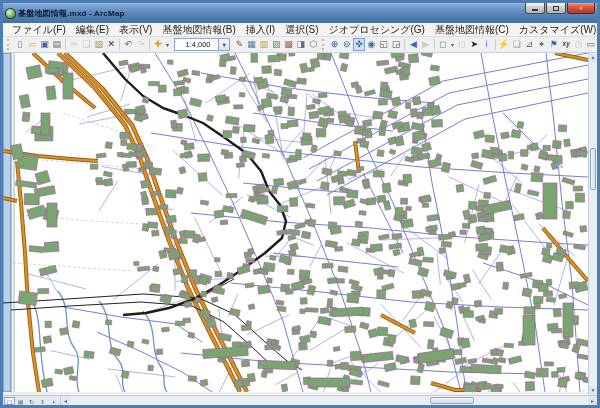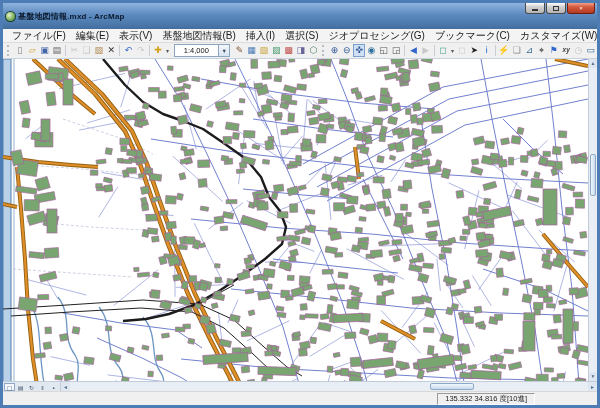--- a/index.html
+++ b/index.html
@@ -1,20 +1,20 @@
 <!DOCTYPE html>
 <html><head>
 <meta charset="utf-8">
 <style>
   html,body{margin:0;padding:0;background:#9aa8b8;font-family:"Liberation Sans",sans-serif;}
   .window{position:relative;width:600px;height:408px;box-sizing:border-box;
     border:3px solid #4e7db6;outline:1px solid #27496e;background:#f0f0f0;
     display:flex;flex-direction:column;overflow:hidden;}
   
-  .titlebar{height:26px;display:flex;align-items:center;padding:0 2px;
+  .titlebar{height:20px;display:flex;align-items:center;padding:0 2px;
     background:linear-gradient(#8fb3dd,#5c8ac0 45%,#436f9f);color:#0d1b2e;position:relative;}
   .app-icon{width:9px;height:9px;border-radius:50%;margin:0 3px 0 1px;
     background:radial-gradient(circle at 35% 35%,#e8f3c9,#7fb55e 55%,#2e6b46);box-shadow:0 0 0 1px #1d3a24;}
   .title-text{font-size:8px;font-weight:bold;letter-spacing:.2px;white-space:nowrap;}
   .win-controls{position:absolute;right:2px;top:0;display:flex;}
   .wbtn{width:18px;height:10px;margin-left:1px;border:1px solid #4a4a4a;border-top:none;
     border-radius:0 0 3px 3px;background:linear-gradient(#fdfdfd,#cfcfcf 40%,#b5b5b5);
     display:flex;align-items:center;justify-content:center;font-size:6px;line-height:1;color:#222;}
   .wbtn.close{width:26px;background:linear-gradient(#f3a08a,#d4593c 40%,#b33b22);color:#fff;border-color:#6e1d0e;}
   .wbtn i{display:block;}
@@ -29,21 +29,21 @@
     padding-left:2px;overflow:hidden;}
   .grip{width:3px;height:11px;margin:0 2px;border-left:2px dotted #b5bcc6;}
   .tbtn{width:13px;height:13px;display:flex;align-items:center;justify-content:center;
     font-size:9px;line-height:1;cursor:default;border:1px solid transparent;box-sizing:border-box;}
   .tbtn.disabled{opacity:.45;}
   .tbtn.active{border-color:#7ba0d0;background:#cfe0f5;}
   .dd{font-size:6px;color:#555;width:7px;text-align:center;}
   .tsep{width:1px;height:11px;background:#c8cdd4;margin:0 2px;}
   .scale-combo{display:flex;align-items:center;height:11px;border:1px solid #8da6c0;background:#fff;
     margin:0 3px;width:58px;}
-  .scale-combo .val{flex:1;font-size:7.5px;padding-left:9px;color:#111;}
+  .scale-combo .val{flex:1;font-size:7.5px;padding-left:3px;color:#111;text-align:center;}
   .scale-combo .arrow{width:10px;height:100%;background:linear-gradient(#f3f7fc,#d8e4f2);
     border-left:1px solid #8da6c0;font-size:5.5px;display:flex;align-items:center;justify-content:center;color:#345;}
   .xy{font-size:6.5px;font-style:italic;font-weight:bold;}
   
   .maprow{flex:1;display:flex;min-height:0;}
   #map{display:block;background:#fff;}
   .vscroll{width:9px;background:#e9eef5;border-left:1px solid #c2cddb;position:relative;box-sizing:border-box;}
   .varrow{height:9px;font-size:5px;text-align:center;color:#56708e;line-height:9px;background:#dde6f1;}
   .varrow.down{position:absolute;bottom:0;left:0;right:0;}
   .vthumb{position:absolute;left:1px;right:1px;border:1px solid #8ca8c6;border-radius:2px;
@@ -88,21 +88,21 @@
   </div>
 
   <div class="menubar" id="menubar">
       <span class="menu-item">ファイル(F)</span>
       <span class="menu-item">編集(E)</span>
       <span class="menu-item">表示(V)</span>
       <span class="menu-item">基盤地図情報(B)</span>
       <span class="menu-item">挿入(I)</span>
       <span class="menu-item">選択(S)</span>
       <span class="menu-item">ジオプロセシング(G)</span>
-      <span class="menu-item">ブックマーク(C)</span>
+      <span class="menu-item">基盤地図情報(C)</span>
       <span class="menu-item">カスタマイズ(W)</span>
       <span class="menu-item">ヘルプ(H)</span>
     </div>
 
   <div class="toolbar" id="toolbar">
       <span class="grip"></span>
       <span class="tbtn" style="color: rgb(122, 122, 122);">▯</span>
       <span class="tbtn" style="color: rgb(217, 163, 60);">▱</span>
       <span class="tbtn" style="color: rgb(68, 102, 170);">▣</span>
       <span class="tbtn" style="color: rgb(102, 102, 102);">▤</span>
@@ -988,19 +988,14 @@
         <span class="vbtn">‖</span>
         <span class="vbtn">▪</span>
       </div>
     <div class="hscroll">
       <div class="harrow left">◄</div>
       <div class="hthumb" id="hthumb" style="left: 369px; width: 42px;"></div>
       <div class="harrow right">►</div>
     </div>
   </div>
 
-  <div class="statusbar">
-    <span class="flex"></span>
-    <span class="coords">135.332  34.816 度[10進]</span>
-    <span class="rightpad"></span>
-  </div>
 
 </div>
 
 </body></html>

